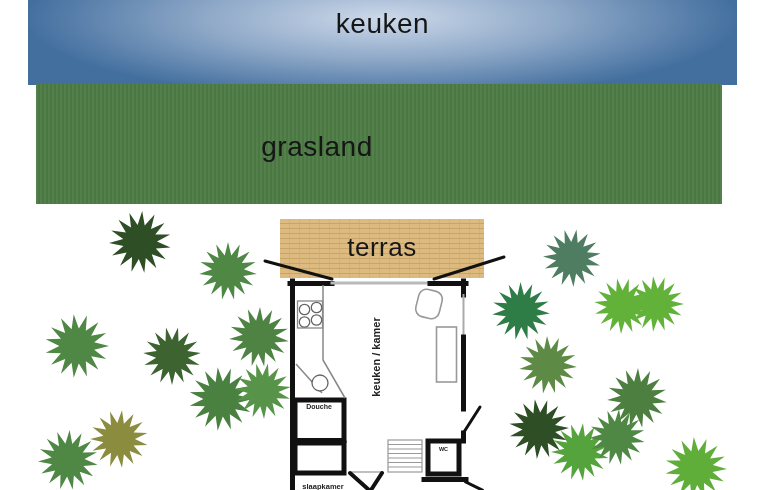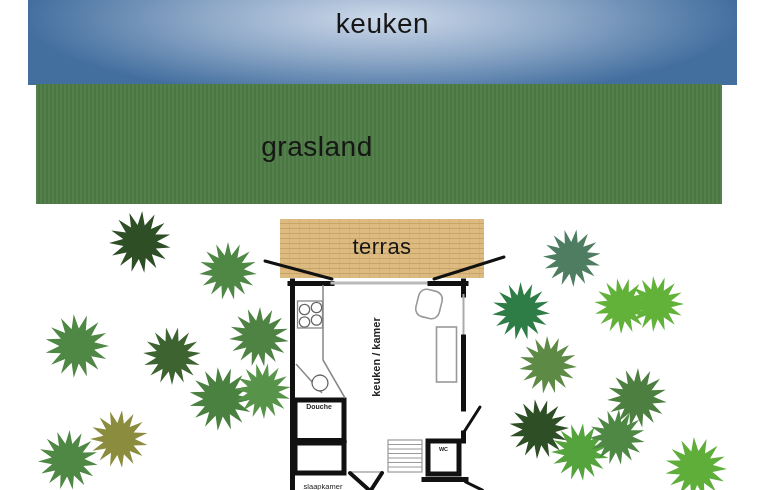--- a/index.html
+++ b/index.html
@@ -13,28 +13,28 @@
   #river{left:28px;top:0;width:709px;height:85px;}
   #grass{left:36px;top:84px;width:686px;height:120px;}
   #terrace{left:280px;top:219px;width:204px;height:59px;}
   
   .band-label{
     display:flex;align-items:center;justify-content:center;
     color:#161616;letter-spacing:.5px;
   }
   #river-label{left:28px;top:4px;width:709px;height:40px;font-size:28px;}
   #grass-label{left:36px;top:130px;width:562px;height:34px;font-size:28px;}
-  #terrace-label{left:280px;top:228px;width:204px;height:38px;font-size:22px;}
+  #terrace-label{left:280px;top:228px;width:204px;height:38px;font-size:26px;}
   #keuken-label{
     left:317px;top:350px;width:120px;height:14px;text-align:center;
     transform:rotate(-90deg);font-size:11px;font-weight:600;color:#222;
   }
   #douche-label{left:296px;top:403px;width:46px;text-align:center;font-size:7px;font-weight:600;color:#222;}
   #wc-label{left:429px;top:446px;width:29px;text-align:center;font-size:5.5px;font-weight:700;color:#222;}
-  #slaapkamer-label{left:297px;top:482px;width:52px;text-align:center;font-size:7.5px;font-weight:400;color:#222;}
+  #slaapkamer-label{left:297px;top:482px;width:52px;text-align:center;font-size:7.5px;font-weight:700;color:#222;}
   svg{position:absolute;left:0;top:0;}
 </style>
 </head>
 <body>
 
 <div class="abs" id="river" style="background: radial-gradient(420px 95px at 50% 22%, rgb(205, 217, 234) 0%, rgb(143, 169, 200) 42%, rgb(67, 111, 159) 85%);"></div>
 <div class="abs" id="grass" style="background: repeating-linear-gradient(90deg, rgba(255, 255, 255, 0.04) 0px, rgba(255, 255, 255, 0.04) 2px, rgba(0, 0, 0, 0.03) 2px, rgba(0, 0, 0, 0.03) 4px), rgb(76, 123, 68);"></div>
 <div class="abs" id="terrace" style="background: repeating-linear-gradient(90deg, transparent 0px, transparent 9px, rgba(199, 164, 104, 0.4) 9px, rgba(199, 164, 104, 0.4) 10px), repeating-linear-gradient(transparent 0px, transparent 4px, rgb(199, 164, 104) 4px, rgb(199, 164, 104) 5px), rgb(220, 186, 128);"></div>
 
 <svg id="trees" width="760" height="490">

